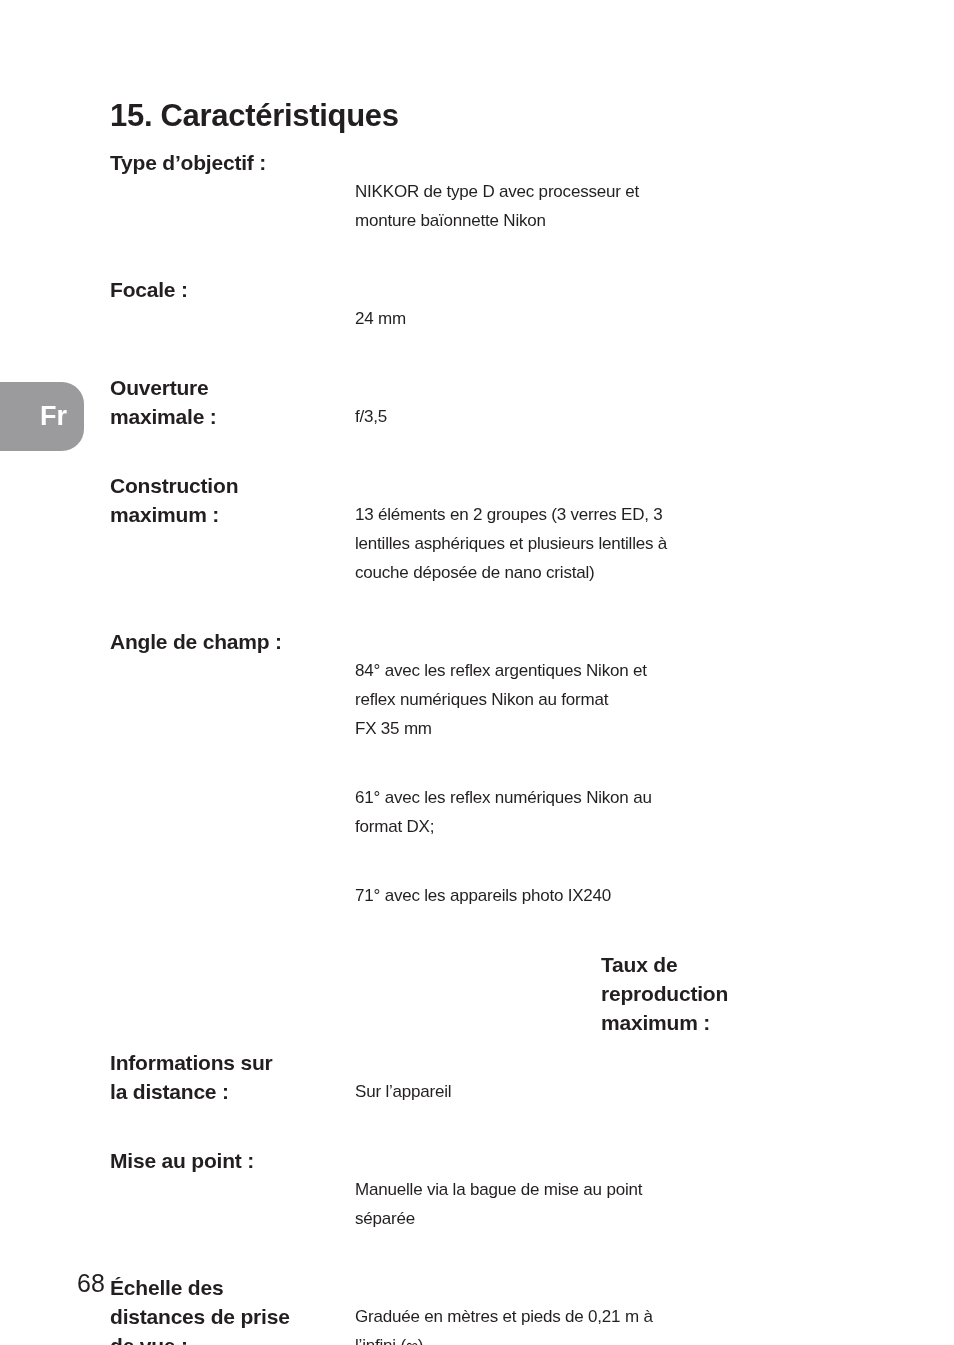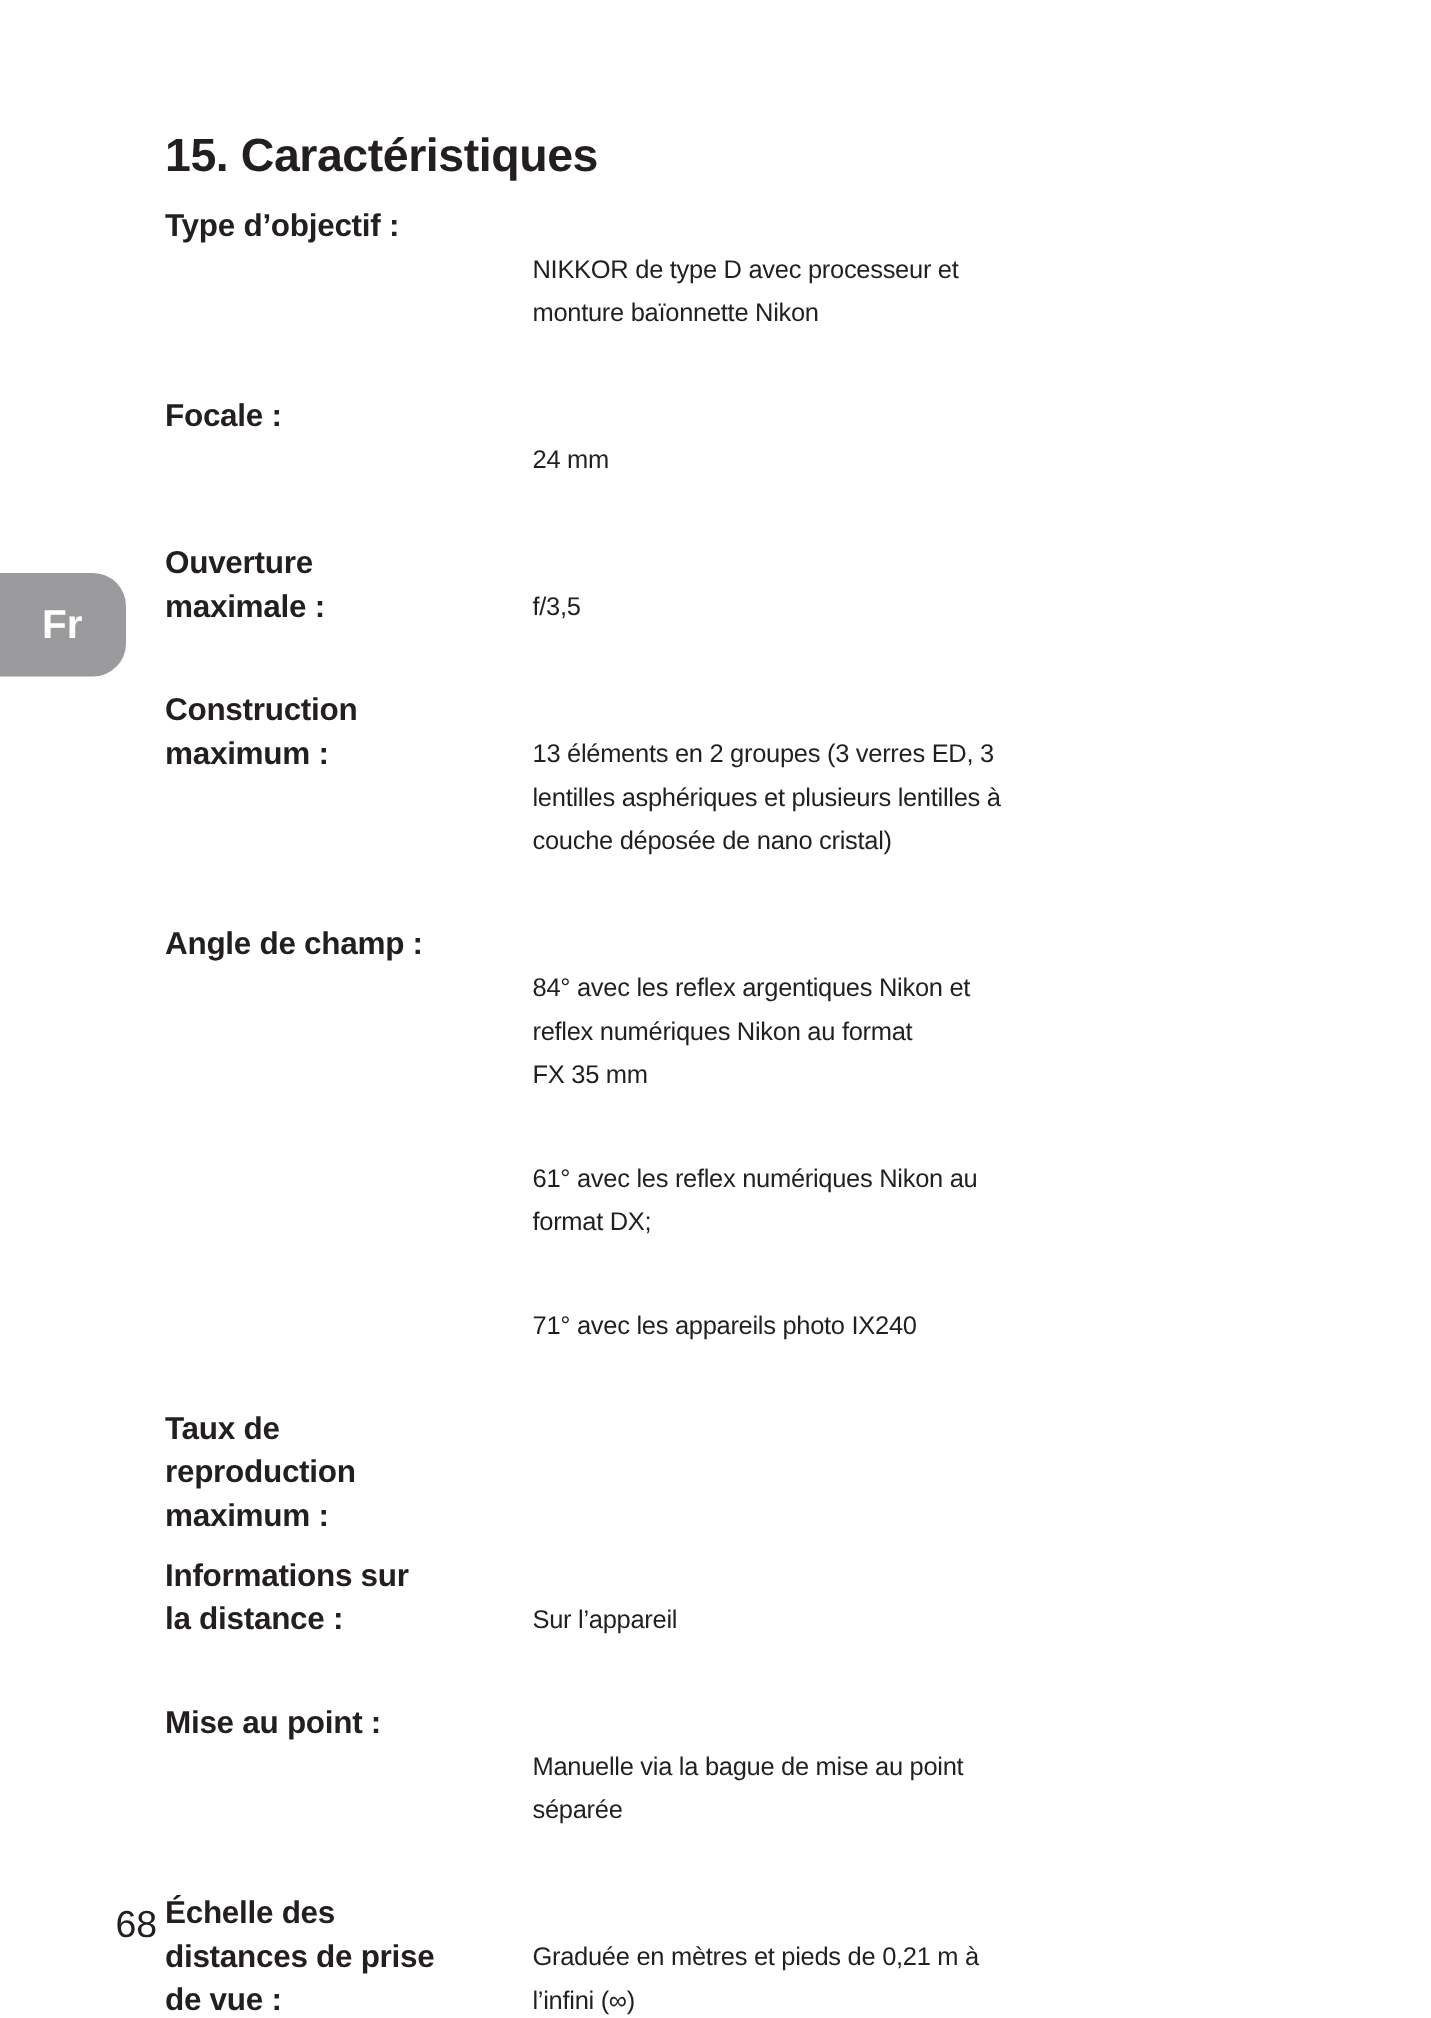--- a/index.html
+++ b/index.html
@@ -21,48 +21,49 @@
     position: absolute;
     left: 0;
     top: 382px;
     width: 84px;
     height: 69px;
     background: #9b9b9d;
     border-radius: 0 22px 22px 0;
     display: flex;
     align-items: center;
     justify-content: flex-end;
-    padding-right: 29px;
+    padding-right: 17px;
     box-sizing: border-box;
   }
   .lang-tab span {
     color: #ffffff;
     font-weight: bold;
     font-size: 27px;
     line-height: 1;
   }
 
   .content {
     position: absolute;
     left: 110px;
     top: 86px;
     width: 736px;
   }
 
   .section-title {
     font-size: 31px;
     font-weight: bold;
     letter-spacing: -0.3px;
-    margin: 0 0 14px 0;
+    margin: 12px 0 14px 0;
     line-height: 36px;
   }
 
   .spec-row {
     display: flex;
     margin-bottom: 11px;
+    justify-content: flex-end;
   }
   .spec-label {
     width: 245px;
     flex-shrink: 0;
     font-weight: bold;
     font-size: 21px;
     line-height: 29px;
     white-space: pre-line;
     letter-spacing: -0.2px;
   }

